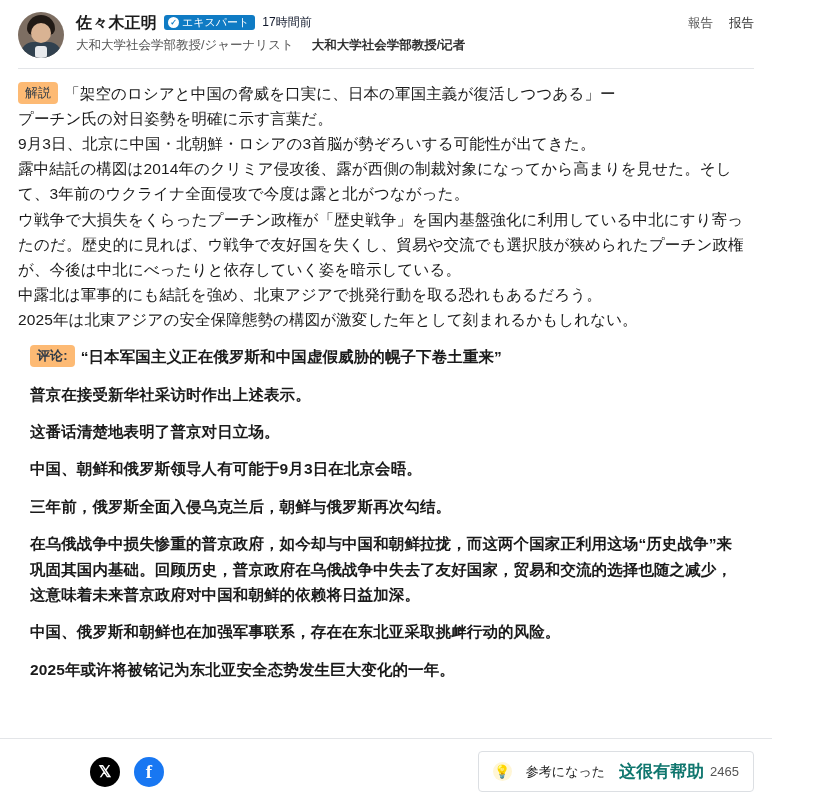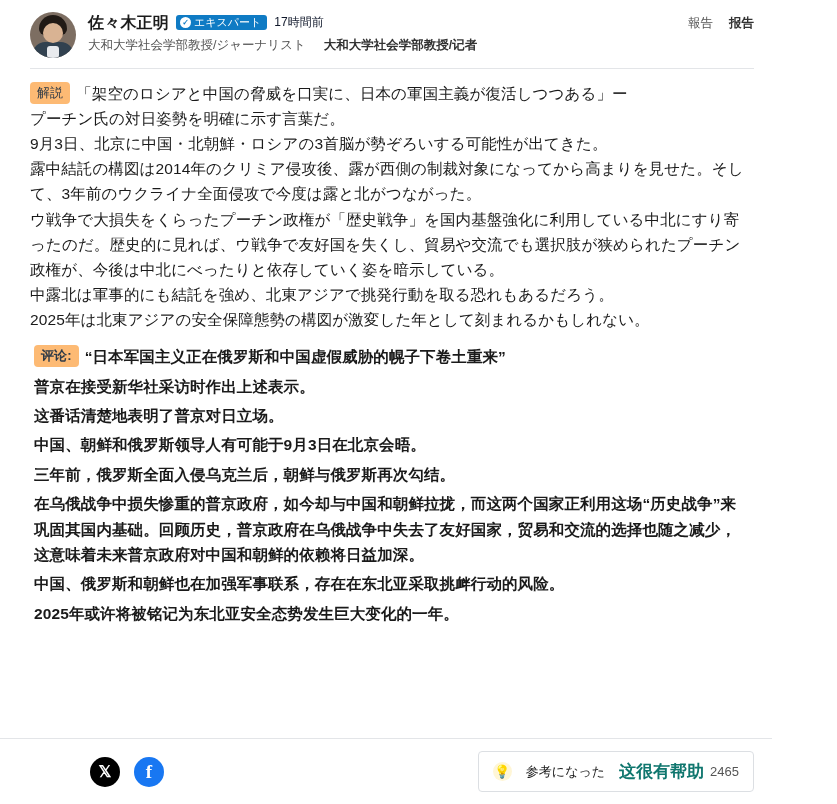--- a/index.html
+++ b/index.html
@@ -12,21 +12,21 @@
     height: 804px;
     font-family: "Liberation Sans", sans-serif;
     color: #1a1a1a;
     -webkit-font-smoothing: antialiased;
   }
   .page {
     position: relative;
     width: 772px;
     height: 804px;
     box-sizing: border-box;
-    padding: 12px 18px 0 30px;
+    padding: 12px 18px 0 18px;
     overflow: hidden;
   }
 
   
   .header {
     display: flex;
     align-items: flex-start;
     padding-bottom: 10px;
     border-bottom: 1px solid #e3e5e8;
     position: relative;
@@ -122,21 +122,21 @@
   .hd-line2 .zh { color: #333; font-weight: bold; }
   .hd-right {
     position: absolute;
     right: 0;
     top: 3px;
     display: flex;
     gap: 16px;
     font-size: 12.5px;
     color: #555;
   }
-  .hd-right .zh { color: #333; font-weight: bold; }
+  .hd-right .zh { color: #333; font-weight: normal; }
 
   
   .content { padding-top: 12px; }
   .para-block { margin-bottom: 4px; }
   .tag {
     display: inline-block;
     background: #fdba74;
     color: #2e3a47;
     font-size: 13px;
     border-radius: 4px;
@@ -153,21 +153,21 @@
     letter-spacing: .1px;
   }
   .ja-text p { margin: 0; }
   .zh-text {
     font-size: 15.5px;
     line-height: 1.64;
     color: #1a1a1a;
     letter-spacing: .1px;
     font-weight: bold;
   }
-  .zh-text p { margin: 4px; }
+  .zh-text p { margin: 12px; }
   .section-zh { margin-top: 12px; }
   .first-line { display: block; }
 
   
   .footer {
     position: absolute;
     left: 0; right: 0; bottom: 0;
     height: 66px;
     border-top: 1px solid #e3e5e8;
     display: flex;

